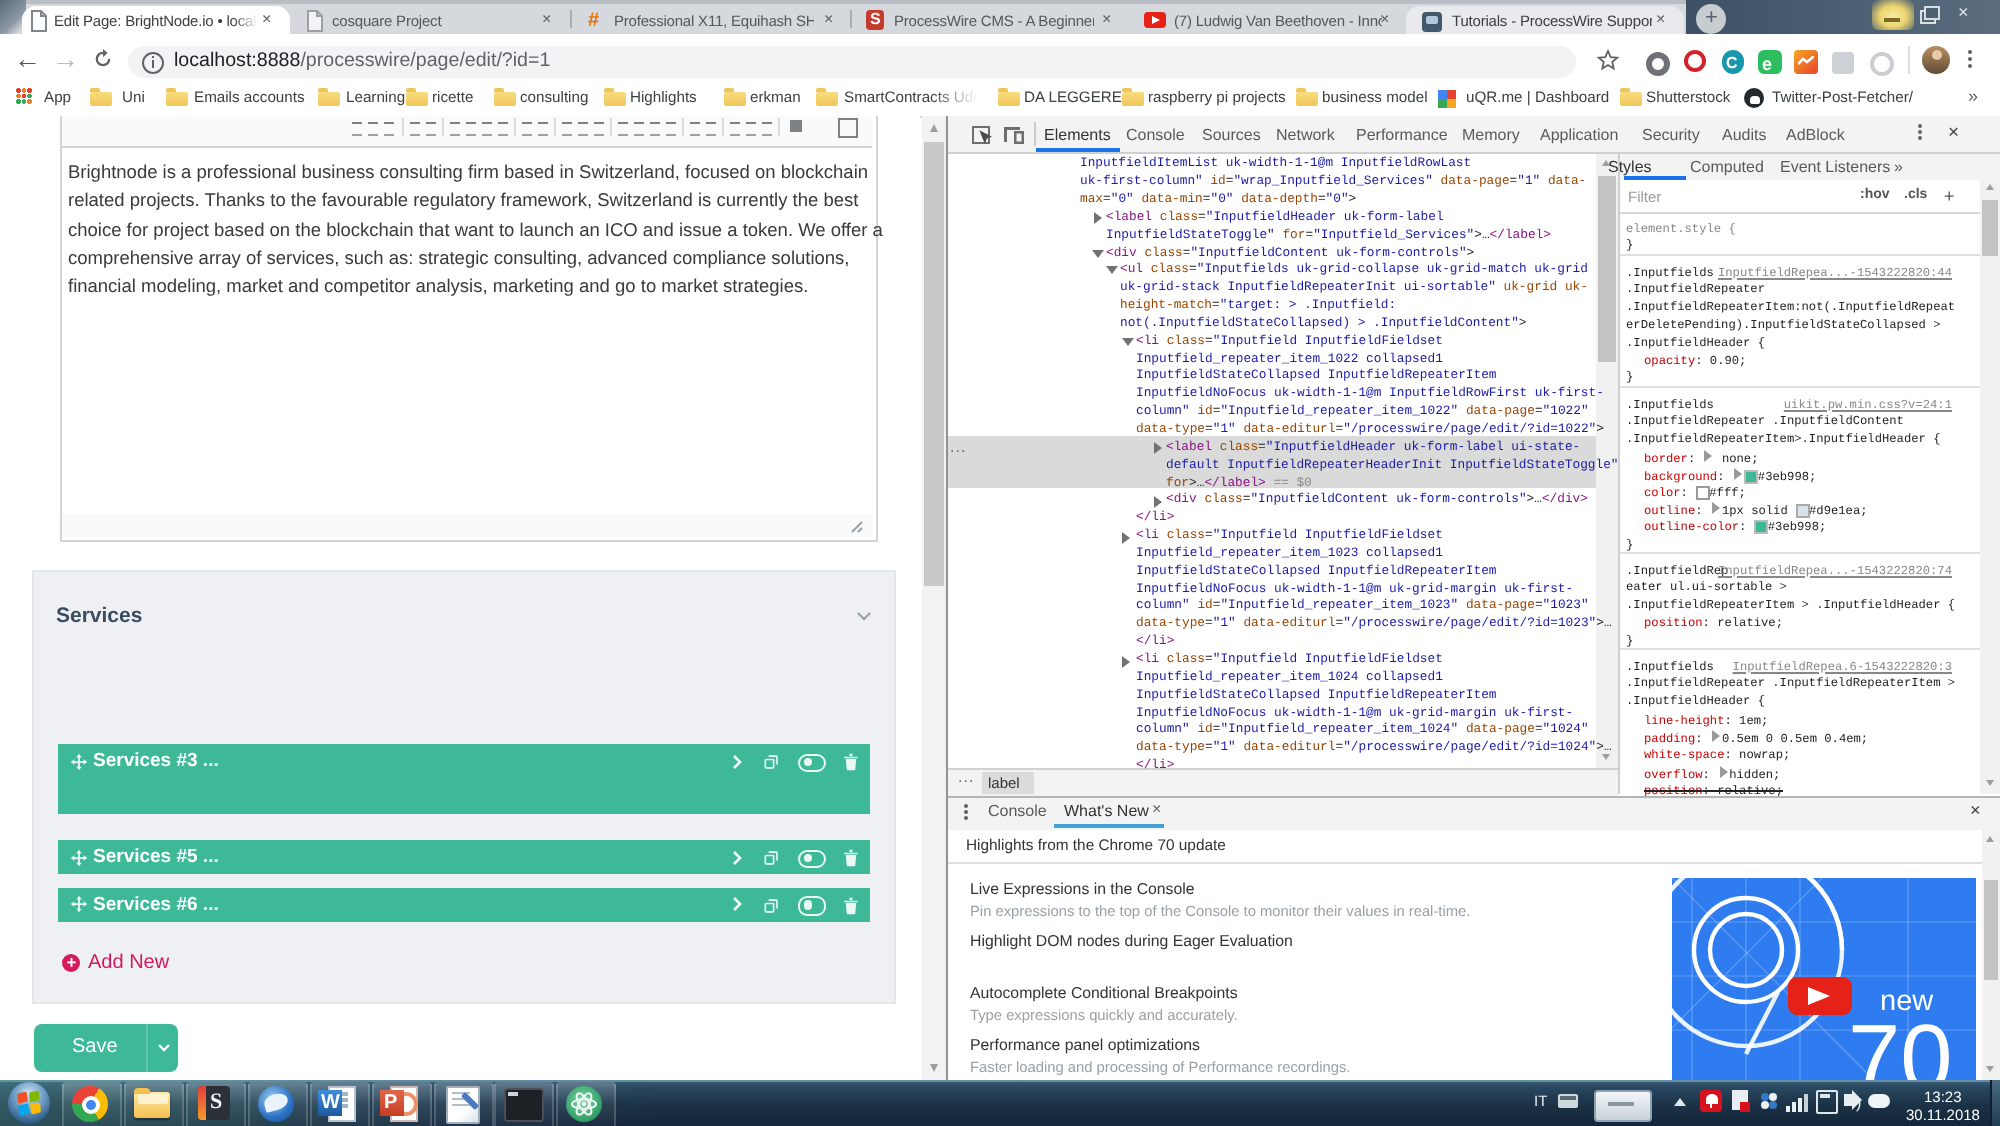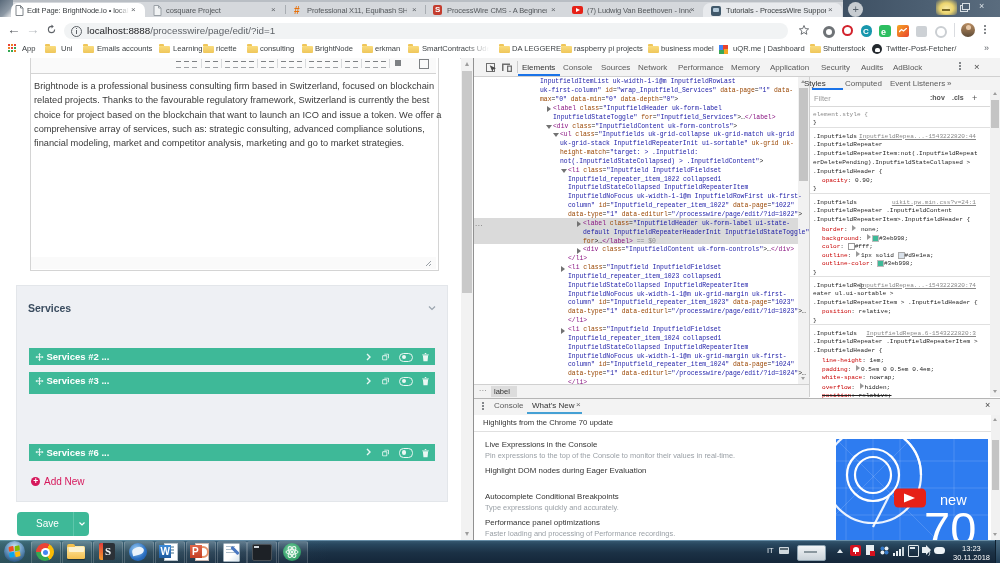--- a/index.html
+++ b/index.html
@@ -135,21 +135,21 @@
 <div class="bmtxt" style="left:61px">Uni</div>
 <div class="fldr" style="left:83px"></div>
 <div class="bmtxt" style="left:97px">Emails accounts</div>
 <div class="fldr" style="left:159px"></div>
 <div class="bmtxt" style="left:173px">Learning</div>
 <div class="fldr" style="left:203px"></div>
 <div class="bmtxt" style="left:216px">ricette</div>
 <div class="fldr" style="left:247px"></div>
 <div class="bmtxt" style="left:260px">consulting</div>
 <div class="fldr" style="left:302px"></div>
-<div class="bmtxt" style="left:315px">BrightNode</div>
+<div class="bmtxt" style="left:315px">Highlights</div>
 <div class="fldr" style="left:362px"></div>
 <div class="bmtxt" style="left:375px">erkman</div>
 <div class="fldr" style="left:499px"></div>
 <div class="bmtxt" style="left:512px">DA LEGGERE</div>
 <div class="fldr" style="left:561px"></div>
 <div class="bmtxt" style="left:574px">raspberry pi projects</div>
 <div class="fldr" style="left:648px"></div>
 <div class="bmtxt" style="left:661px">business model</div>
 <div class="fldr" style="left:810px"></div>
 <div class="bmtxt" style="left:823px">Shutterstock</div>
@@ -217,42 +217,42 @@
 </div>
 
 <div class="abs" style="left:16px;top:285px;width:430px;height:215px;background:#eef0f4;border:1px solid #e3e6ea"></div>
 <div class="abs" style="left:28px;top:302px;font-size:10.5px;font-weight:bold;color:#3a4c5f">Services</div>
 <div class="abs" style="left:428px;top:305px;width:8px;height:6px">
       <svg width="8" height="6">
         <path d="M1 1.5L4 4.5L7 1.5" stroke="#9aa4ae" stroke-width="1.2" fill="none"></path>
       </svg>
     </div>
 
-<div class="abs" style="left:28.5px;top:348px;width:406px;height:17px;background:#3eb998">
+<div class="abs" style="left:28.5px;top:372px;width:406px;height:35px;background:#3eb998">
 <svg class="abs" style="left:5px;top:3.5px" width="11" height="11" viewBox="0 0 24 24">
         <path d="M12 2l3 4h-2v4h4V8l4 3-4 3v-2h-4v4h2l-3 4-3-4h2v-4H7v2l-4-3 4-3v2h4V6H9z" fill="#eaf7f3"></path>
       </svg>
-<div class="abs" style="left:18px;top:3px;font-size:9.5px;font-weight:bold;color:#fff">Services #2 ...</div>
+<div class="abs" style="left:18px;top:3px;font-size:9.5px;font-weight:bold;color:#fff">Services #3 ...</div>
 <svg class="abs" style="left:337px;top:4.5px" width="5" height="8" viewBox="0 0 5 8">
         <path d="M1 1l3 3-3 3" stroke="#eaf7f3" stroke-width="1.4" fill="none"></path>
       </svg>
 <svg class="abs" style="left:352px;top:4px" width="10" height="10" viewBox="0 0 24 24">
         <path d="M8 4h9a2 2 0 0 1 2 2v9h-2V6H8z M5 8h8a2 2 0 0 1 2 2v8a2 2 0 0 1-2 2H5a2 2 0 0 1-2-2v-8a2 2 0 0 1 2-2zm0 2v8h8v-8z" fill="#eaf7f3"></path>
       </svg>
 <div class="abs" style="left:370.5px;top:4.5px;width:12px;height:7.5px;border-radius:4.5px;border:1.2px solid #eaf7f3"></div>
 <div class="abs" style="left:373px;top:6.7px;width:4.6px;height:4.6px;border-radius:50%;background:#eaf7f3"></div>
 <svg class="abs" style="left:392px;top:4px" width="9" height="10" viewBox="0 0 24 26">
         <path d="M3 6h18v2H3z M10 2h4v3h-4z M5 9h14l-1.5 15h-11z" fill="#eaf7f3"></path>
       </svg>
 </div>
-<div class="abs" style="left:28.5px;top:372px;width:406px;height:22px;background:#3eb998">
+<div class="abs" style="left:28.5px;top:420px;width:406px;height:17px;background:#3eb998">
 <svg class="abs" style="left:5px;top:3.5px" width="11" height="11" viewBox="0 0 24 24">
         <path d="M12 2l3 4h-2v4h4V8l4 3-4 3v-2h-4v4h2l-3 4-3-4h2v-4H7v2l-4-3 4-3v2h4V6H9z" fill="#eaf7f3"></path>
       </svg>
-<div class="abs" style="left:18px;top:3px;font-size:9.5px;font-weight:bold;color:#fff">Services #3 ...</div>
+<div class="abs" style="left:18px;top:3px;font-size:9.5px;font-weight:bold;color:#fff">Services #5 ...</div>
 <svg class="abs" style="left:337px;top:4.5px" width="5" height="8" viewBox="0 0 5 8">
         <path d="M1 1l3 3-3 3" stroke="#eaf7f3" stroke-width="1.4" fill="none"></path>
       </svg>
 <svg class="abs" style="left:352px;top:4px" width="10" height="10" viewBox="0 0 24 24">
         <path d="M8 4h9a2 2 0 0 1 2 2v9h-2V6H8z M5 8h8a2 2 0 0 1 2 2v8a2 2 0 0 1-2 2H5a2 2 0 0 1-2-2v-8a2 2 0 0 1 2-2zm0 2v8h8v-8z" fill="#eaf7f3"></path>
       </svg>
 <div class="abs" style="left:370.5px;top:4.5px;width:12px;height:7.5px;border-radius:4.5px;border:1.2px solid #eaf7f3"></div>
 <div class="abs" style="left:373px;top:6.7px;width:4.6px;height:4.6px;border-radius:50%;background:#eaf7f3"></div>
 <svg class="abs" style="left:392px;top:4px" width="9" height="10" viewBox="0 0 24 26">
         <path d="M3 6h18v2H3z M10 2h4v3h-4z M5 9h14l-1.5 15h-11z" fill="#eaf7f3"></path>

